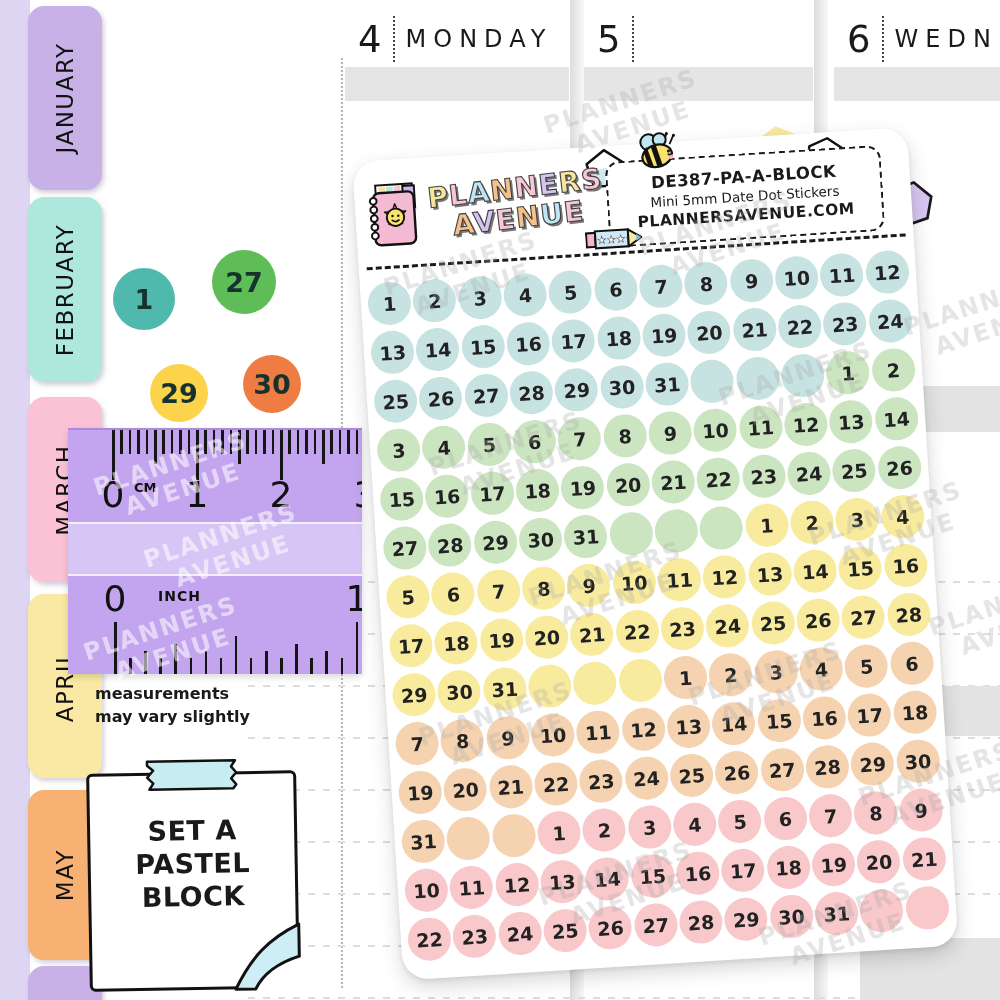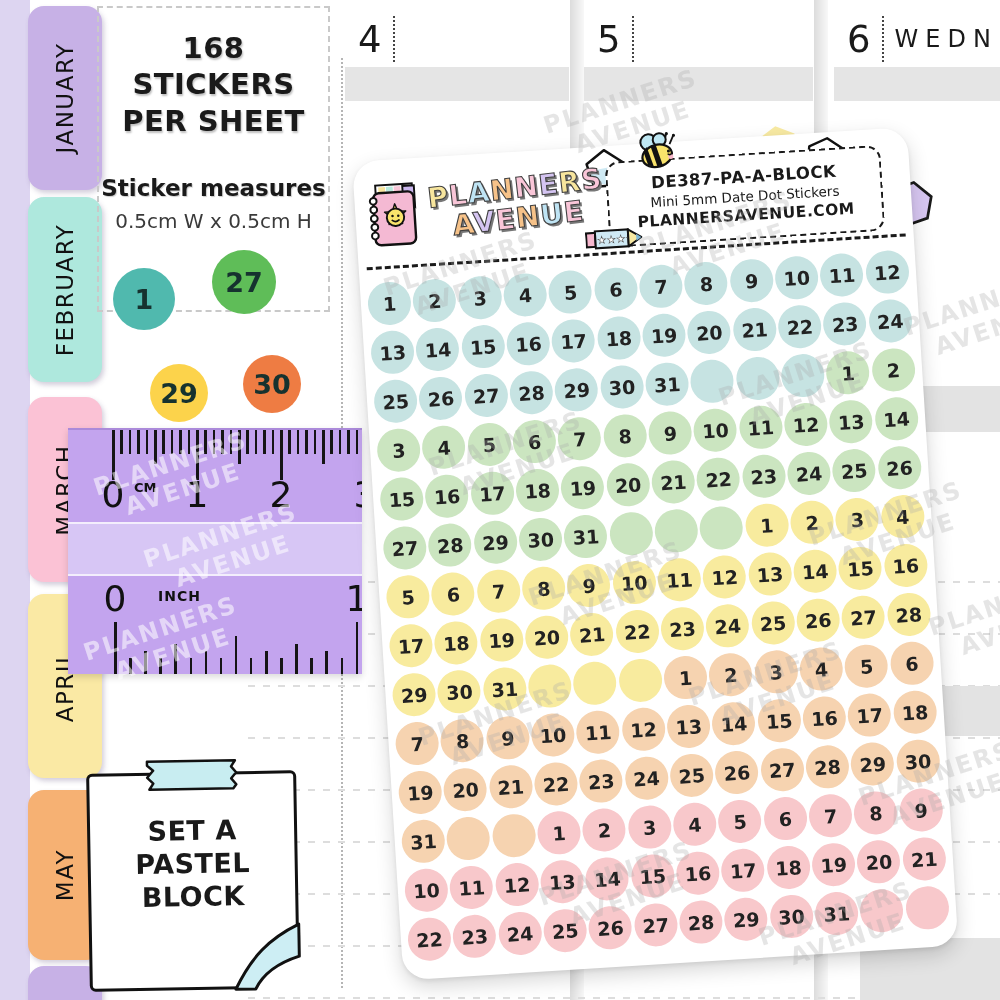--- a/index.html
+++ b/index.html
@@ -87,20 +87,21 @@
 </style>
 </head>
 <body>
 
 <div class="page">
 
   <div class="day-col" style="left:345px;width:224px;">
     <div class="day-head">
       <span class="day-num">4</span>
       <span class="day-div"></span>
+      <span class="day-name">MONDAY</span>
     </div>
     <div class="day-band"></div>
   </div>
   <div class="day-col" style="left:584px;width:229px;">
     <div class="day-head">
       <span class="day-num">5</span>
       <span class="day-div"></span>
     </div>
     <div class="day-band"></div>
   </div>
@@ -150,26 +151,20 @@
       </div>
       <div class="tab" style="top: 594px; height: 184px; background: rgb(250, 233, 164);">
         <span class="tab-label">APRIL</span>
       </div>
       <div class="tab" style="top: 790px; height: 170px; background: rgb(246, 177, 115);">
         <span class="tab-label">MAY</span>
       </div>
       <div class="tab" style="top: 966px; height: 60px; background: rgb(199, 177, 230);"></div>
     </div>
 
-  <div class="info-box">
-    <div class="count-title">168 STICKERS</div>
-    <div class="count-title">PER SHEET</div>
-    <div class="measures-title">Sticker measures</div>
-    <div class="measures-value">0.5cm W  x  0.5cm H</div>
-  </div>
   <div id="ex-dots">
       <div class="ex-dot" style="left: 113px; top: 268px; width: 62px; height: 62px; background: rgb(80, 185, 174);">1</div>
       <div class="ex-dot" style="left: 212px; top: 250px; width: 64px; height: 64px; background: rgb(95, 189, 88);">27</div>
       <div class="ex-dot" style="left: 150px; top: 364px; width: 58px; height: 58px; background: rgb(252, 211, 75);">29</div>
       <div class="ex-dot" style="left: 243px; top: 355px; width: 58px; height: 58px; background: rgb(238, 124, 67);">30</div>
     </div>
 
   <div class="ruler">
     <div class="ruler-cm" id="cm-scale">
       <span class="unit-label" style="left:66px;top:50px;font-size:13px;">CM</span>
@@ -224,20 +219,24 @@
         <div class="tick" style="left: 197px; bottom: 0px; height: 23px;"></div>
         <div class="tick" style="left: 212.1px; bottom: 0px; height: 16px;"></div>
         <div class="tick" style="left: 227.2px; bottom: 0px; height: 30px;"></div>
         <div class="tick" style="left: 242.3px; bottom: 0px; height: 16px;"></div>
         <div class="tick" style="left: 257.4px; bottom: 0px; height: 23px;"></div>
         <div class="tick" style="left: 272.5px; bottom: 0px; height: 16px;"></div>
         <div class="tick" style="left: 287.6px; bottom: 0px; height: 52px;"></div>
         <span class="ruler-num" style="left: 47px; top: 2px;">0</span>
         <span class="ruler-num" style="left: 289px; top: 2px;">1</span>
       </div>
+  </div>
+  <div class="disclaimer">
+    <div>measurements</div>
+    <div>may vary slightly</div>
   </div>
 
   <div class="note">
     <svg class="tape" width="100" height="34" viewBox="0 0 100 34">
       <path d="M6,3 L94,3 L90,9 L95,15 L90,21 L95,27 L92,31 L8,31 L12,25 L6,19 L12,12 L6,7 Z" fill="#c8edf1" stroke="#111" stroke-width="2.5" stroke-linejoin="round"></path>
     </svg>
     <div class="note-text">
       <div>SET A</div>
       <div>PASTEL</div>
       <div>BLOCK</div>

